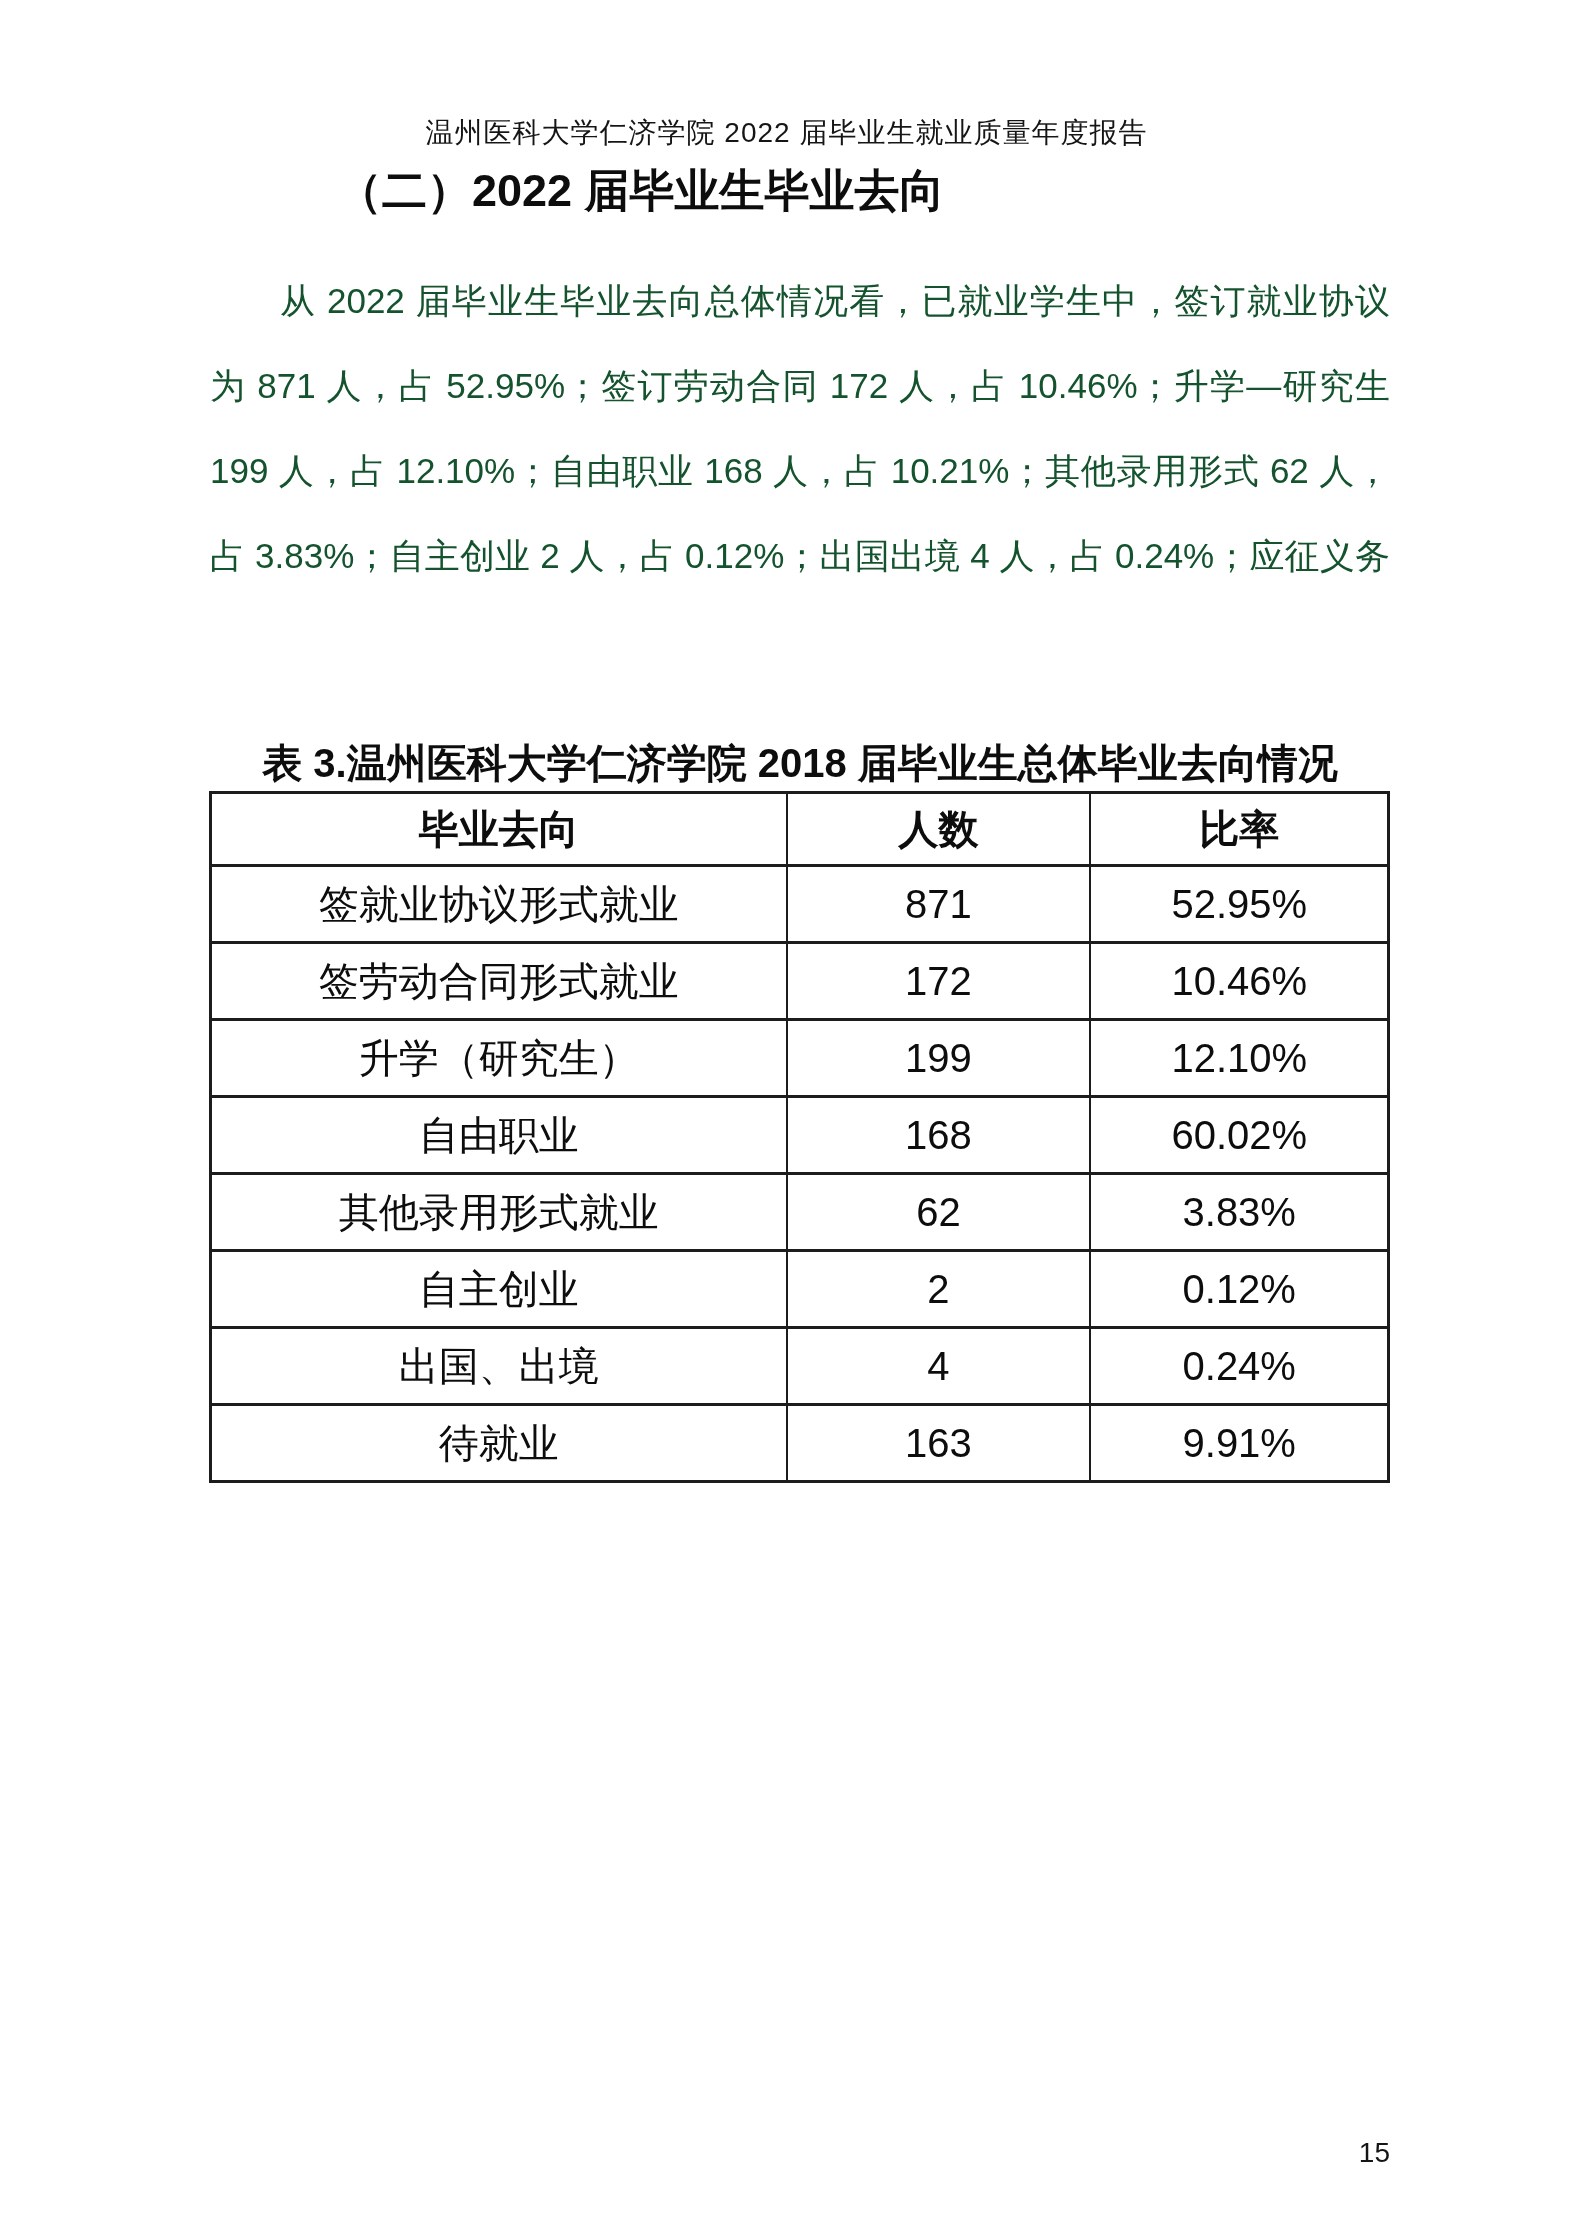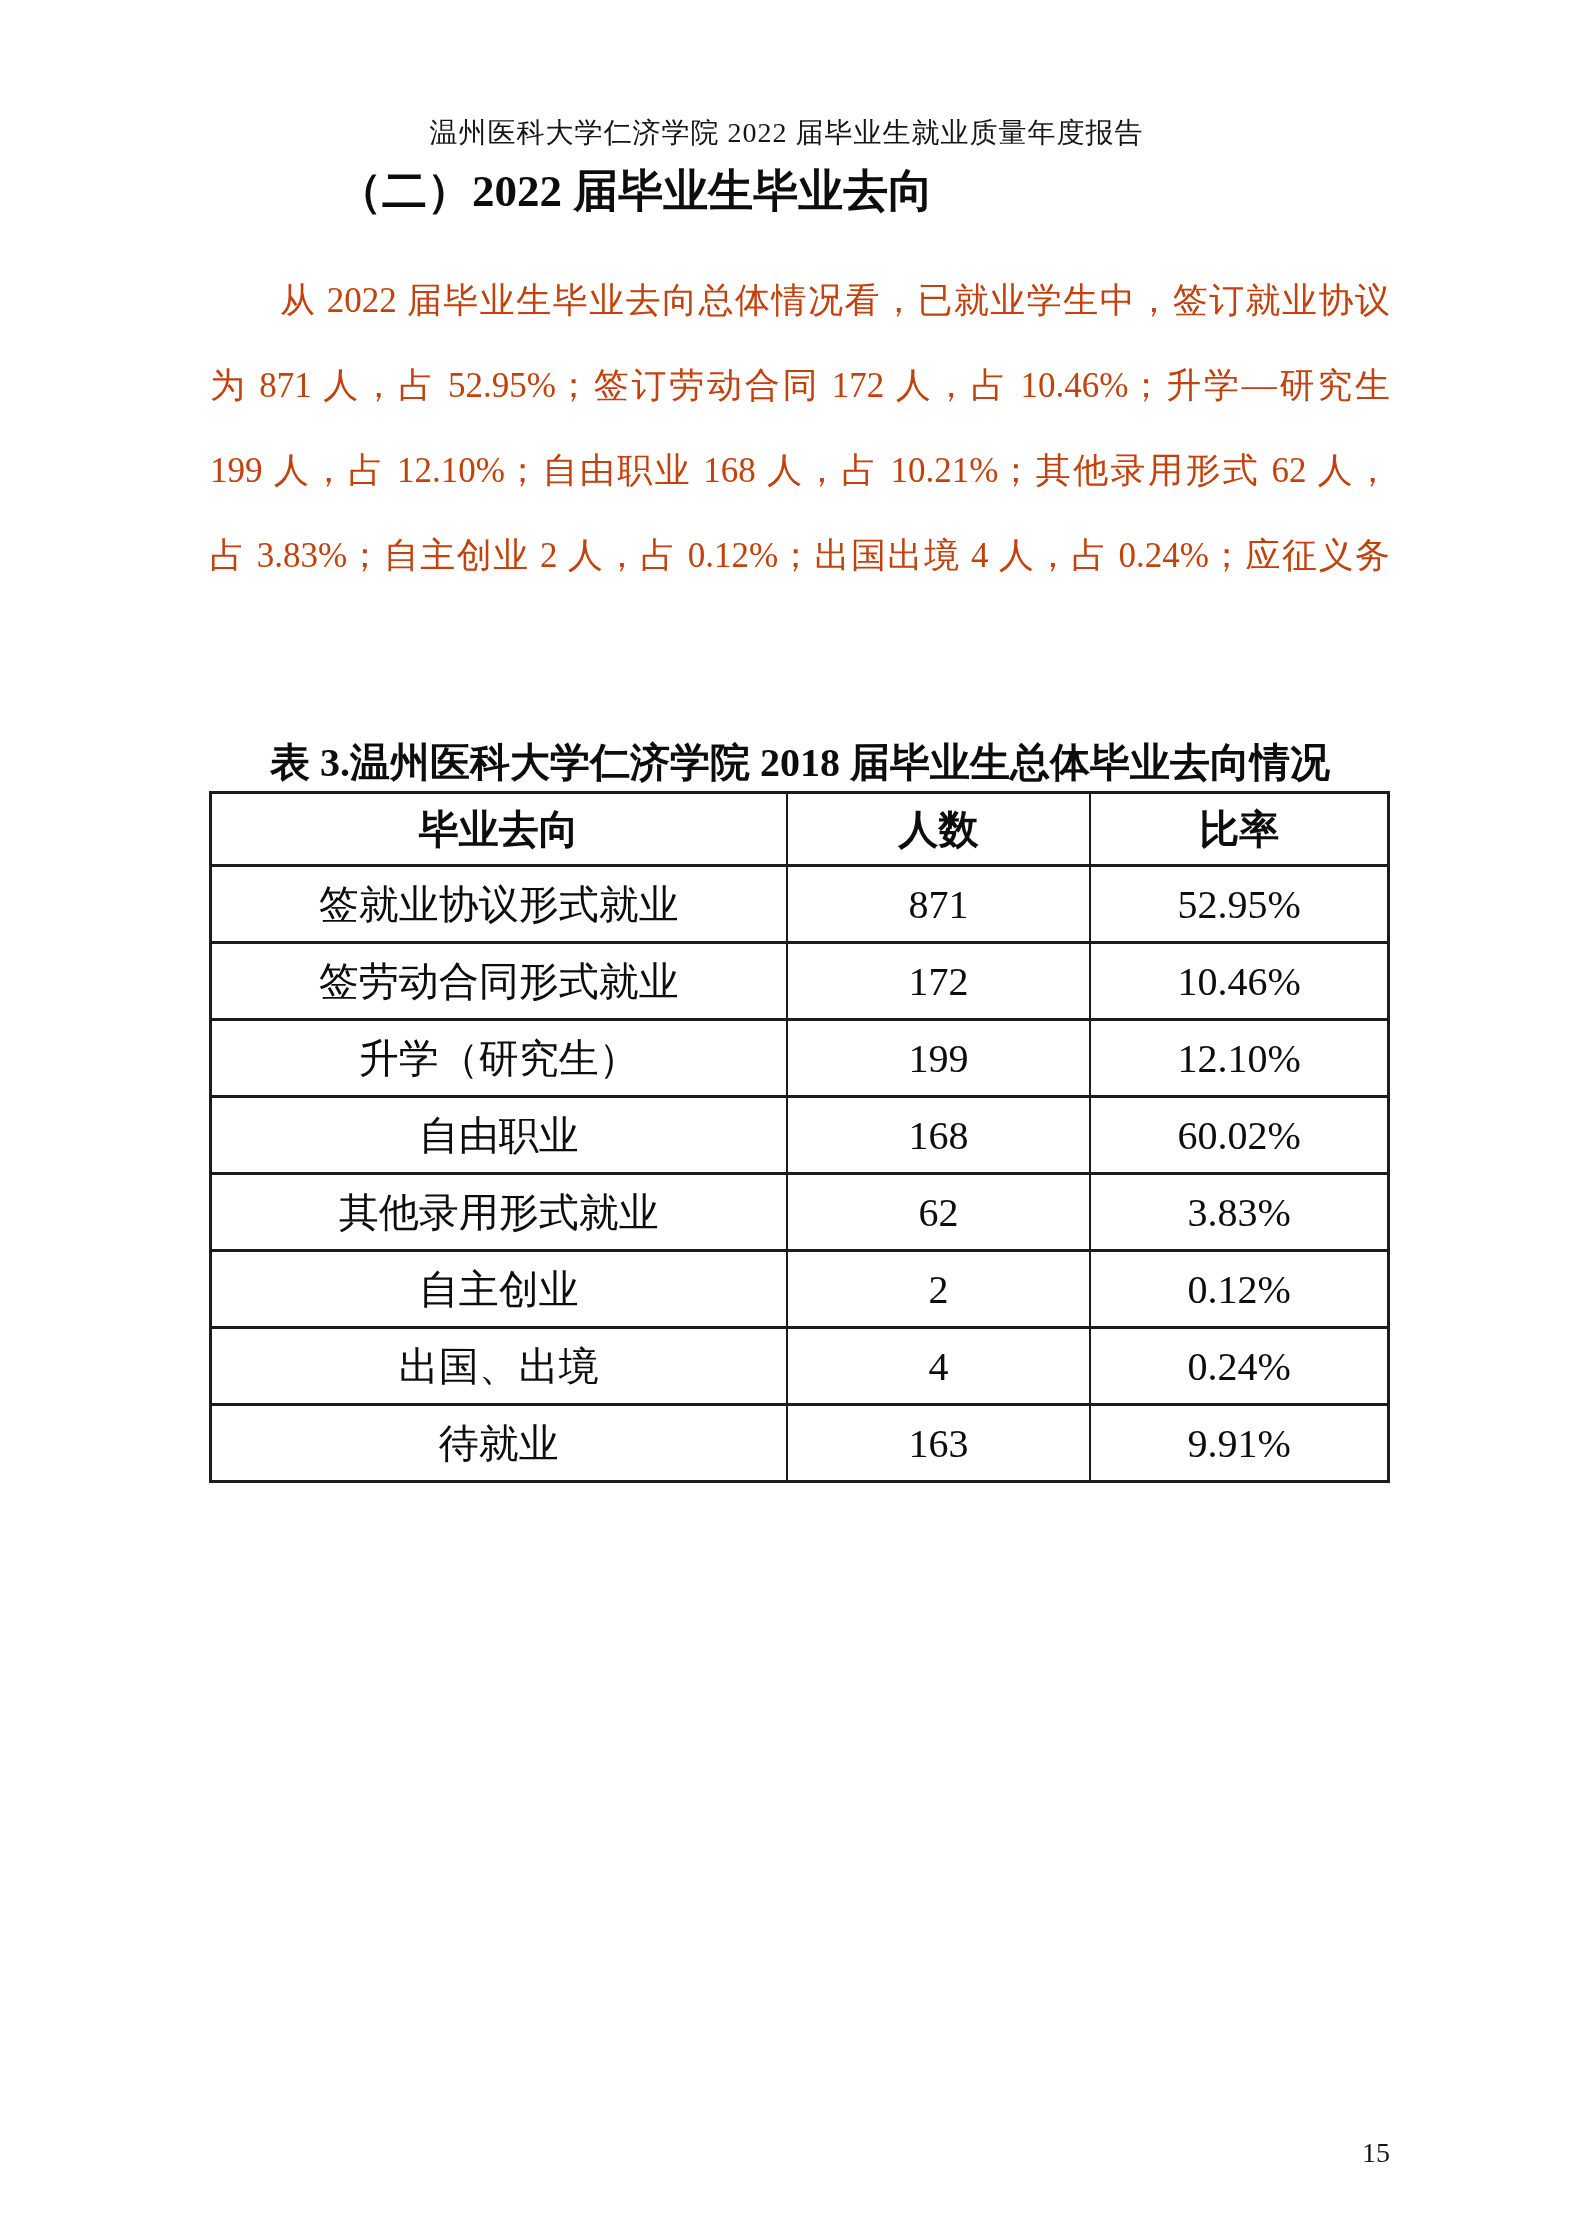--- a/index.html
+++ b/index.html
@@ -2,21 +2,21 @@
 <html><head>
 <meta charset="utf-8">
 <style>
   * { margin: 0; padding: 0; box-sizing: border-box; }
   html, body { background: #e8e8e8; }
   .page {
     position: relative;
     width: 1573px;
     height: 2226px;
     background: #ffffff;
-    font-family: Liberation Serif, serif;
+    font-family: Liberation Sans, sans-serif;
     color: #111111;
     overflow: hidden;
   }
   .doc-header {
     position: absolute;
     top: 116px;
     left: 0;
     width: 100%;
     text-align: center;
     font-size: 28px;
@@ -34,21 +34,21 @@
     color: #0d0d0d;
     white-space: nowrap;
     margin-left: 41px;
   }
   .paragraph {
     position: absolute;
     top: 258px;
     left: 210px;
     width: 1180px;
     font-size: 35px;
-    color: #c2410c;
+    color: #14532d;
   }
   .para-line {
     height: 85px;
     line-height: 85px;
     text-align: justify;
     text-align-last: justify;
     white-space: normal;
     overflow: hidden;
   }
   .para-line.first { text-indent: 70px; }

